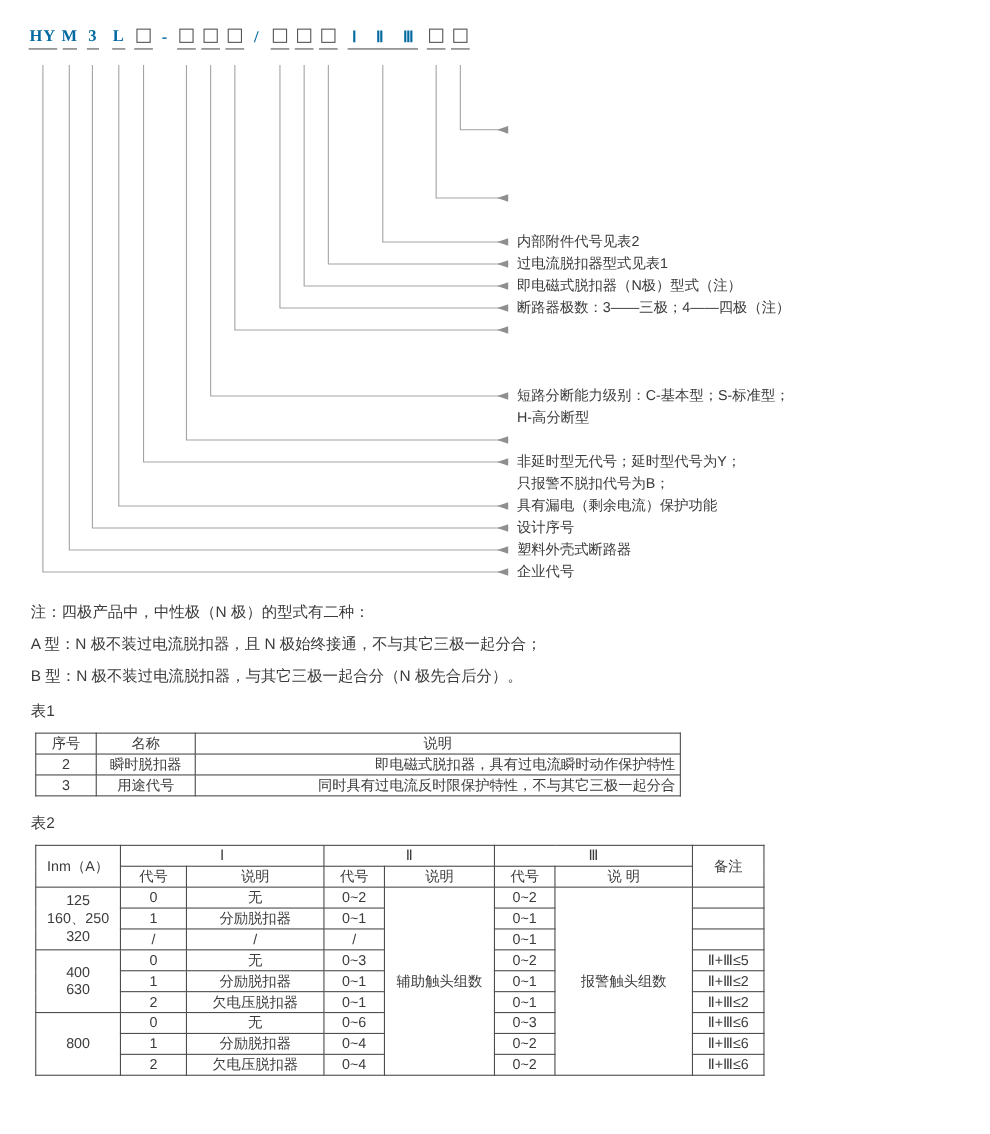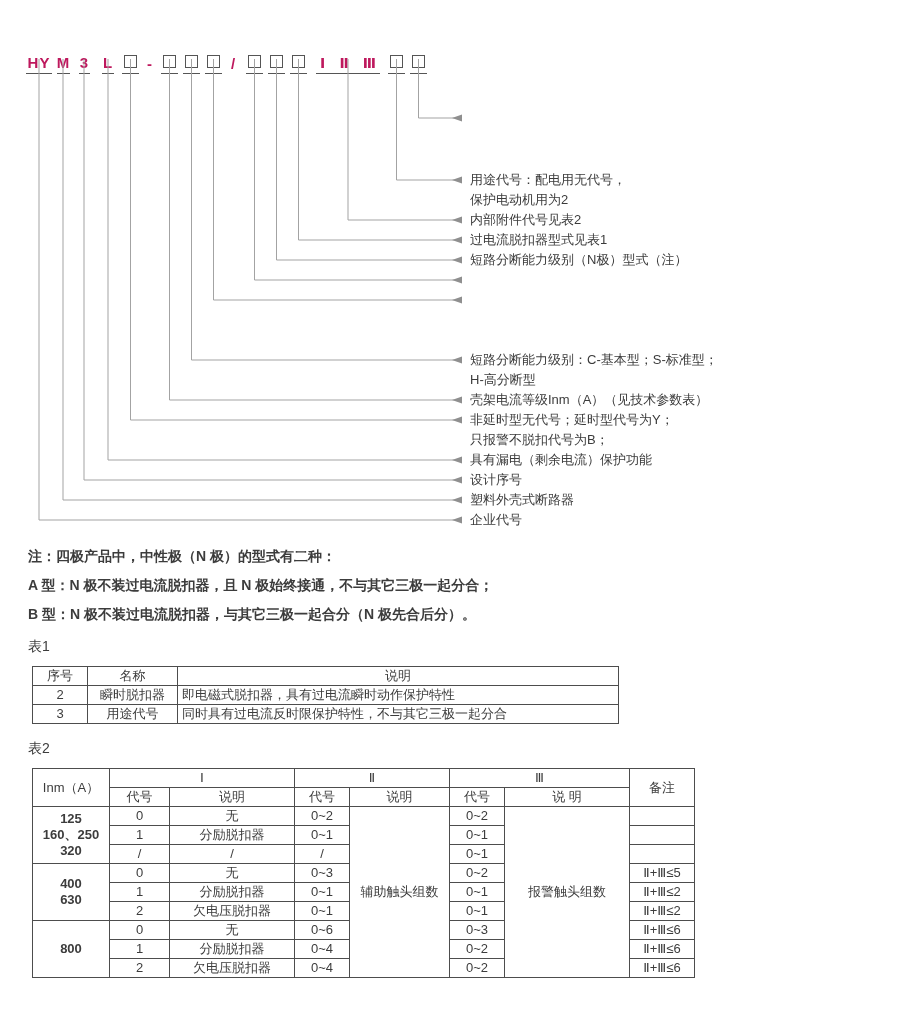--- a/index.html
+++ b/index.html
@@ -4,45 +4,45 @@
 <style>
   * { box-sizing: border-box; }
   html, body { margin: 0; padding: 0; }
   body {
     width: 900px; height: 1031px; background: #ffffff; position: relative;
     font-family: "Liberation Sans", "DejaVu Sans", sans-serif;
     color: #3c3c3c; overflow: hidden;
   }
   .diagram { position: relative; width: 900px; height: 540px; }
   .code-item {
-    position: absolute; top: 52px; height: 22px;
+    position: absolute; top: 23px; height: 22px;
     display: flex; align-items: center; justify-content: center;
     border-bottom: 1px solid #555; font-size: 15px; font-weight: 600;
-    letter-spacing: 1px; color: #be185d;
+    letter-spacing: 1px; color: #0369a1; font-family: Liberation Serif, serif;
   }
   .code-sep { border-bottom: none; font-weight: 600; }
   .box { display: inline-block; width: 13px; height: 13px; border: 1px solid #555; margin-bottom: 3px; }
   .roman-group { justify-content: space-between; padding: 0 4px; font-size: 14px; letter-spacing: 0; }
   svg.leaders { position: absolute; left: 0; top: 0; pointer-events: none; }
   .dlabel {
     position: absolute; left: 470px; font-size: 13px; line-height: 20px;
     white-space: pre-line; color: #3b3b3b; max-width: 425px;
   }
-  .notes { margin: 8px 0 0 28px; font-weight: bold; }
+  .notes { margin: 8px 0 0 28px; }
   .notes p { margin: 0 0 13px; font-size: 14px; line-height: 16px; }
   .caption { margin: 16px 0 10px 28px; font-size: 14px; }
   table { border-collapse: collapse; margin-left: 32px; table-layout: fixed; }
   th, td {
     border: 1px solid #4d4d4d; font-size: 13px; font-weight: normal;
     text-align: center; padding: 0 4px; height: 19px; line-height: 16px;
     overflow: hidden;
   }
   #table1 { width: 586px; }
-  #table1 td.desc { text-align: left; }
-  .pre { white-space: pre-line; font-weight: bold; }
+  #table1 td.desc { text-align: right; }
+  .pre { white-space: pre-line; }
 </style>
 </head>
 <body>
 
 <div class="diagram">
 
   <div class="code-item" style="left:26px;width:26px">HY</div>
   <div class="code-item" style="left:57px;width:13px">M</div>
   <div class="code-item" style="left:79px;width:11px">3</div>
   <div class="code-item" style="left:102px;width:12px">L</div>
@@ -109,28 +109,26 @@
       <polygon points="452,360 462,356.5 462,363.5"></polygon>
       <polygon points="452,400 462,396.5 462,403.5"></polygon>
       <polygon points="452,420 462,416.5 462,423.5"></polygon>
       <polygon points="452,460 462,456.5 462,463.5"></polygon>
       <polygon points="452,480 462,476.5 462,483.5"></polygon>
       <polygon points="452,500 462,496.5 462,503.5"></polygon>
       <polygon points="452,520 462,516.5 462,523.5"></polygon>
     </g>
   </svg>
 
-  <div class="dlabel" style="top:170px">用途代号：配电用无代号，
-保护电动机用为2</div>
   <div class="dlabel" style="top:210px">内部附件代号见表2</div>
   <div class="dlabel" style="top:230px">过电流脱扣器型式见表1</div>
-  <div class="dlabel" style="top:250px">短路分断能力级别（N极）型式（注）</div>
+  <div class="dlabel" style="top:250px">即电磁式脱扣器（N极）型式（注）</div>
+  <div class="dlabel" style="top:270px">断路器极数：3——三极；4——四极（注）</div>
   <div class="dlabel" style="top:350px">短路分断能力级别：C-基本型；S-标准型；
 H-高分断型</div>
-  <div class="dlabel" style="top:390px">壳架电流等级Inm（A）（见技术参数表）</div>
   <div class="dlabel" style="top:410px">非延时型无代号；延时型代号为Y；
 只报警不脱扣代号为B；</div>
   <div class="dlabel" style="top:450px">具有漏电（剩余电流）保护功能</div>
   <div class="dlabel" style="top:470px">设计序号</div>
   <div class="dlabel" style="top:490px">塑料外壳式断路器</div>
   <div class="dlabel" style="top:510px">企业代号</div>
 </div>
 
 <div class="notes">
   <p>注：四极产品中，中性极（N 极）的型式有二种：</p>

